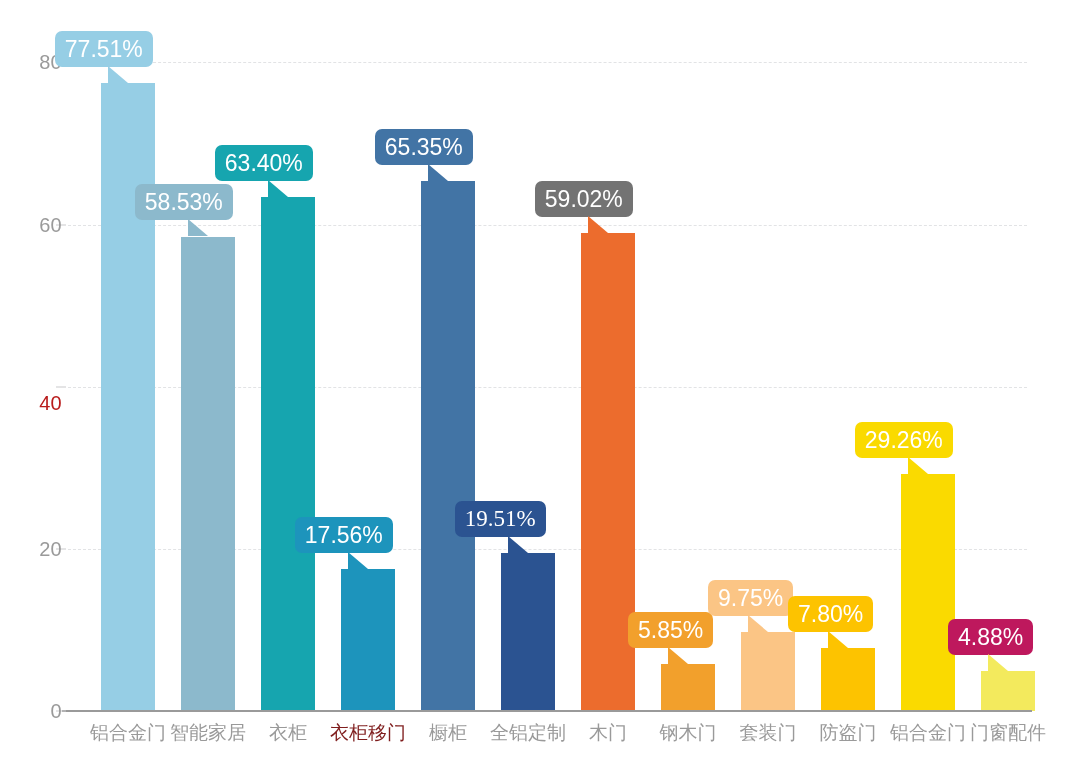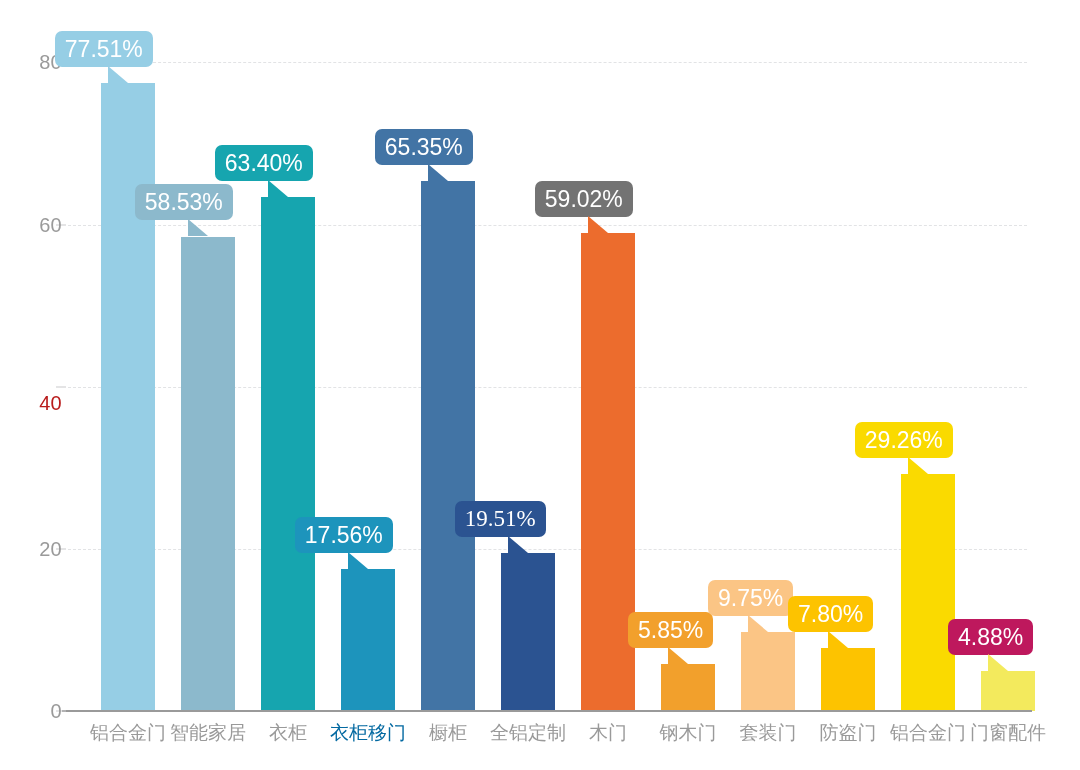--- a/index.html
+++ b/index.html
@@ -146,21 +146,21 @@
     <div class="y-tick-label" style="top: 62.4286px; color: rgb(154, 154, 154);">80</div>
     <div class="x-tick-label" style="left: 68px; color: rgb(154, 154, 154);">铝合金门</div>
     <div class="value-bubble" style="left: 54.8px; top: 30.6154px; background: rgb(150, 206, 229); color: rgb(255, 255, 255);">77.51%</div>
     <div class="bubble-tail" style="color: rgb(150, 206, 229); left: 108px; top: 65.6154px;"></div>
     <div class="x-tick-label" style="left: 148px; color: rgb(154, 154, 154);">智能家居</div>
     <div class="value-bubble" style="left: 134.8px; top: 184.489px; background: rgb(140, 185, 204); color: rgb(255, 255, 255);">58.53%</div>
     <div class="bubble-tail" style="color: rgb(140, 185, 204); left: 188px; top: 219.489px;"></div>
     <div class="x-tick-label" style="left: 228px; color: rgb(154, 154, 154);">衣柜</div>
     <div class="value-bubble" style="left: 214.8px; top: 145.007px; background: rgb(22, 165, 175); color: rgb(255, 255, 255);">63.40%</div>
     <div class="bubble-tail" style="color: rgb(22, 165, 175); left: 268px; top: 180.007px;"></div>
-    <div class="x-tick-label" style="left: 308px; color: #0369a1;">衣柜移门</div>
+    <div class="x-tick-label" style="left: 308px; color: #7f1d1d;">衣柜移门</div>
     <div class="value-bubble" style="left: 294.8px; top: 516.639px; background: rgb(29, 148, 188); color: rgb(255, 255, 255);">17.56%</div>
     <div class="bubble-tail" style="color: rgb(29, 148, 188); left: 348px; top: 551.639px;"></div>
     <div class="x-tick-label" style="left: 388px; color: rgb(154, 154, 154);">橱柜</div>
     <div class="value-bubble" style="left: 374.8px; top: 129.198px; background: rgb(66, 116, 165); color: rgb(255, 255, 255);">65.35%</div>
     <div class="bubble-tail" style="color: rgb(66, 116, 165); left: 428px; top: 164.198px;"></div>
     <div class="x-tick-label" style="left: 468px; color: rgb(154, 154, 154);">全铝定制</div>
     <div class="value-bubble" style="left: 454.8px; top: 500.83px; background: rgb(43, 83, 145); color: rgb(255, 255, 255); font-family: Liberation Serif, serif;">19.51%</div>
     <div class="bubble-tail" style="color: rgb(43, 83, 145); left: 508px; top: 535.83px;"></div>
     <div class="x-tick-label" style="left: 548px; color: rgb(154, 154, 154);">木门</div>
     <div class="value-bubble" style="left: 534.8px; top: 180.516px; background: #737373; color: rgb(255, 255, 255);">59.02%</div>

